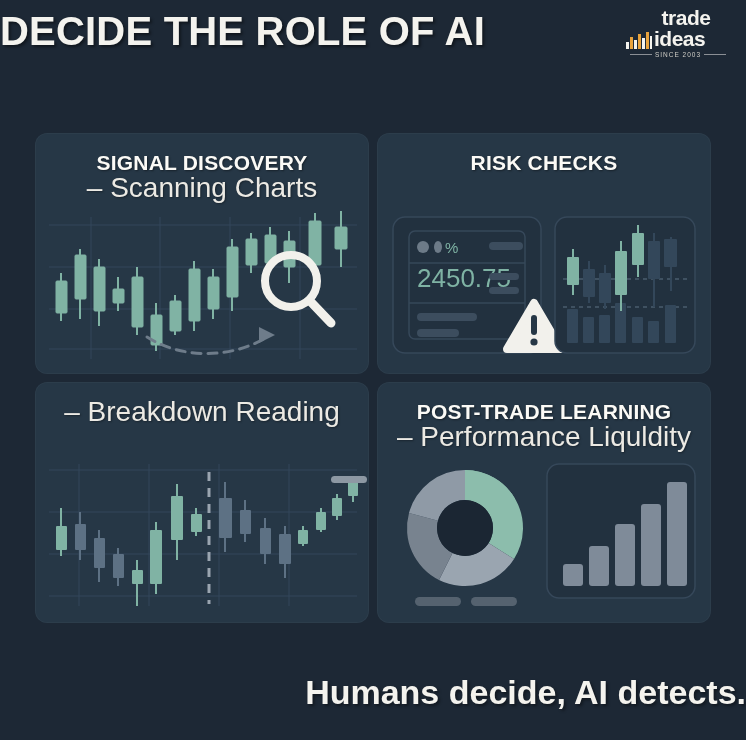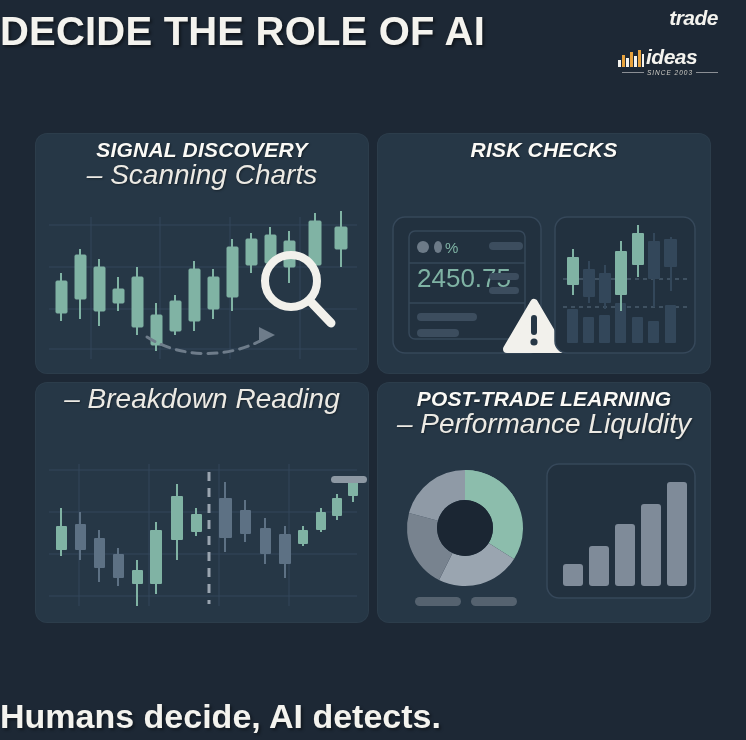--- a/index.html
+++ b/index.html
@@ -19,31 +19,30 @@
   .title-block {
     position:absolute; left:0; top:8px; width:746px;
     text-align:left;
   }
   .title-line {
     font-size:40px; font-weight:bold; letter-spacing:0.2px;
     line-height:46px; color:#f4f3ee;
     text-shadow:2px 2px 3px rgba(0,0,0,0.45);
   }
   .logo {
-    position:absolute; right:28px; top:8px;
+    position:absolute; right:20px; top:8px;
     width:100px; height:58px;
-    text-align:right;
-    font-style:italic;
+    text-align:center;
   }
   .logo-row1 {
     font-size:21px; font-weight:bold; line-height:20px;
     color:#f4f3ee; letter-spacing:-0.5px; padding-left:20px;
   }
   .logo-row2 {
-    display:flex; align-items:flex-end; line-height:21px; margin-top:18px;
+    display:flex; align-items:flex-end; line-height:21px; margin-top:0;
   }
   .logo-mark {
     width:26px; height:18px; position:relative; margin-right:2px;
     overflow:hidden;
   }
   .logo-mark i {
     position:absolute; bottom:0; width:3px; background:#e8a33d;
     display:block;
   }
   .logo-mark i.w { background:#f4f3ee; }
@@ -66,37 +65,37 @@
     grid-template-rows:1fr 1fr;
     gap:8px;
   }
   .panel {
     background:#263746;
     border-radius:12px;
     position:relative;
     overflow:hidden;
     box-shadow:inset 0 0 0 1px rgba(255,255,255,0.03);
   }
-  .panel-head { text-align:center; padding-top:4px;font-style:italic; }
+  .panel-head { text-align:center; padding-top:17px; }
   .panel-title {
     font-size:21px; font-weight:bold; color:#fbfaf6;
     letter-spacing:0.2px; line-height:25px;
     text-shadow:1px 1px 2px rgba(0,0,0,0.4);
   }
   .panel-sub {
     font-size:28px; color:#eceae4; line-height:26px;
     text-shadow:1px 1px 2px rgba(0,0,0,0.35);
   }
   .panel-body { position:absolute; left:0; right:0; bottom:0; top:78px; }
 
   svg { display:block; }
 
   
   .footer {
-    position:absolute; left:0; bottom:4px; width:746px; text-align:left;
+    position:absolute; left:0; bottom:28px; width:746px; text-align:right;
   }
   .footer-text {
     font-size:34px; font-weight:bold; color:#f4f3ee;
     text-shadow:2px 2px 3px rgba(0,0,0,0.4);
   }
 </style>
 </head>
 <body>
 
 <div class="header">

